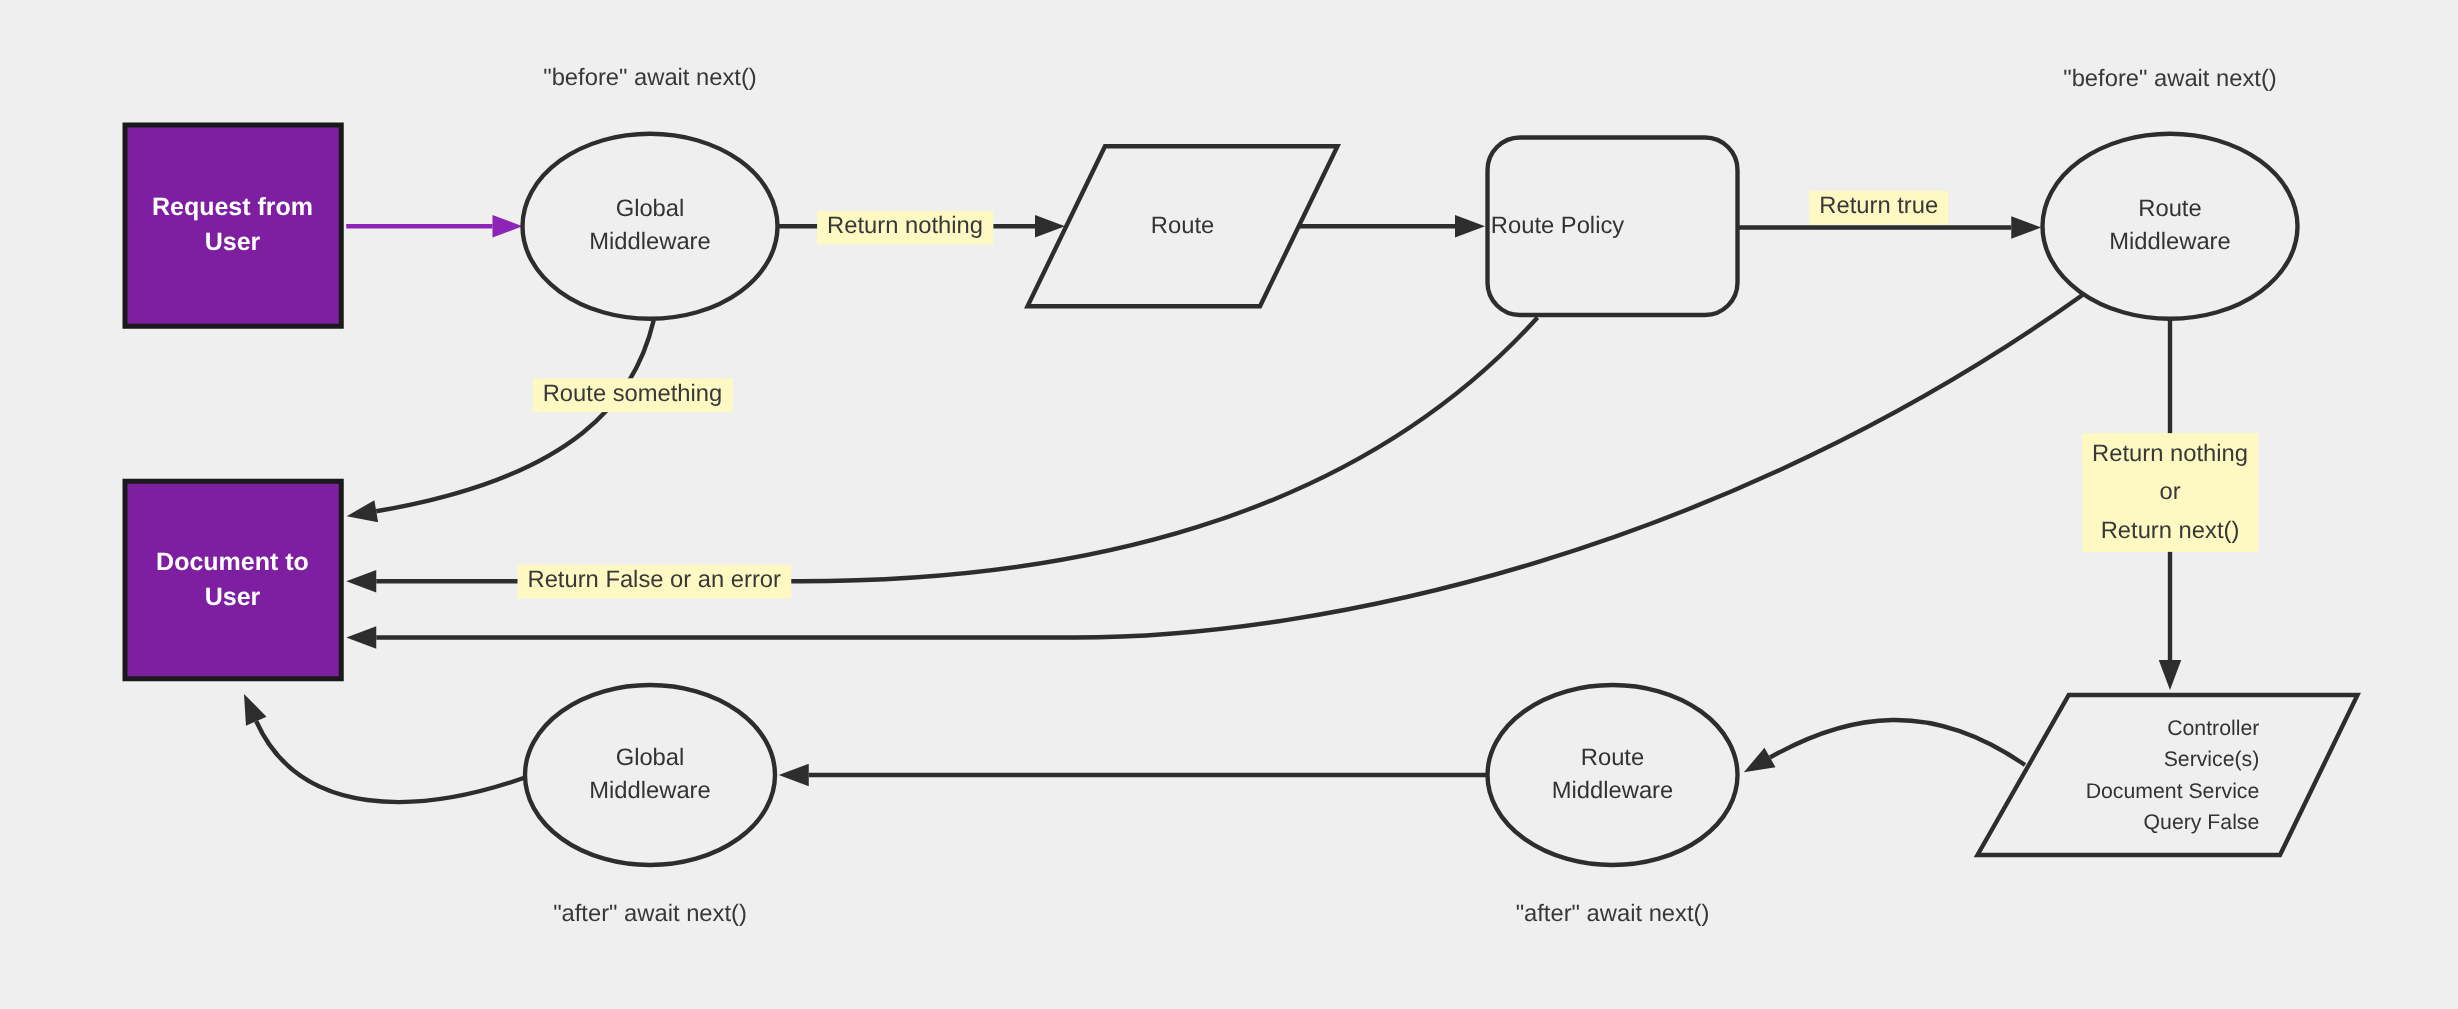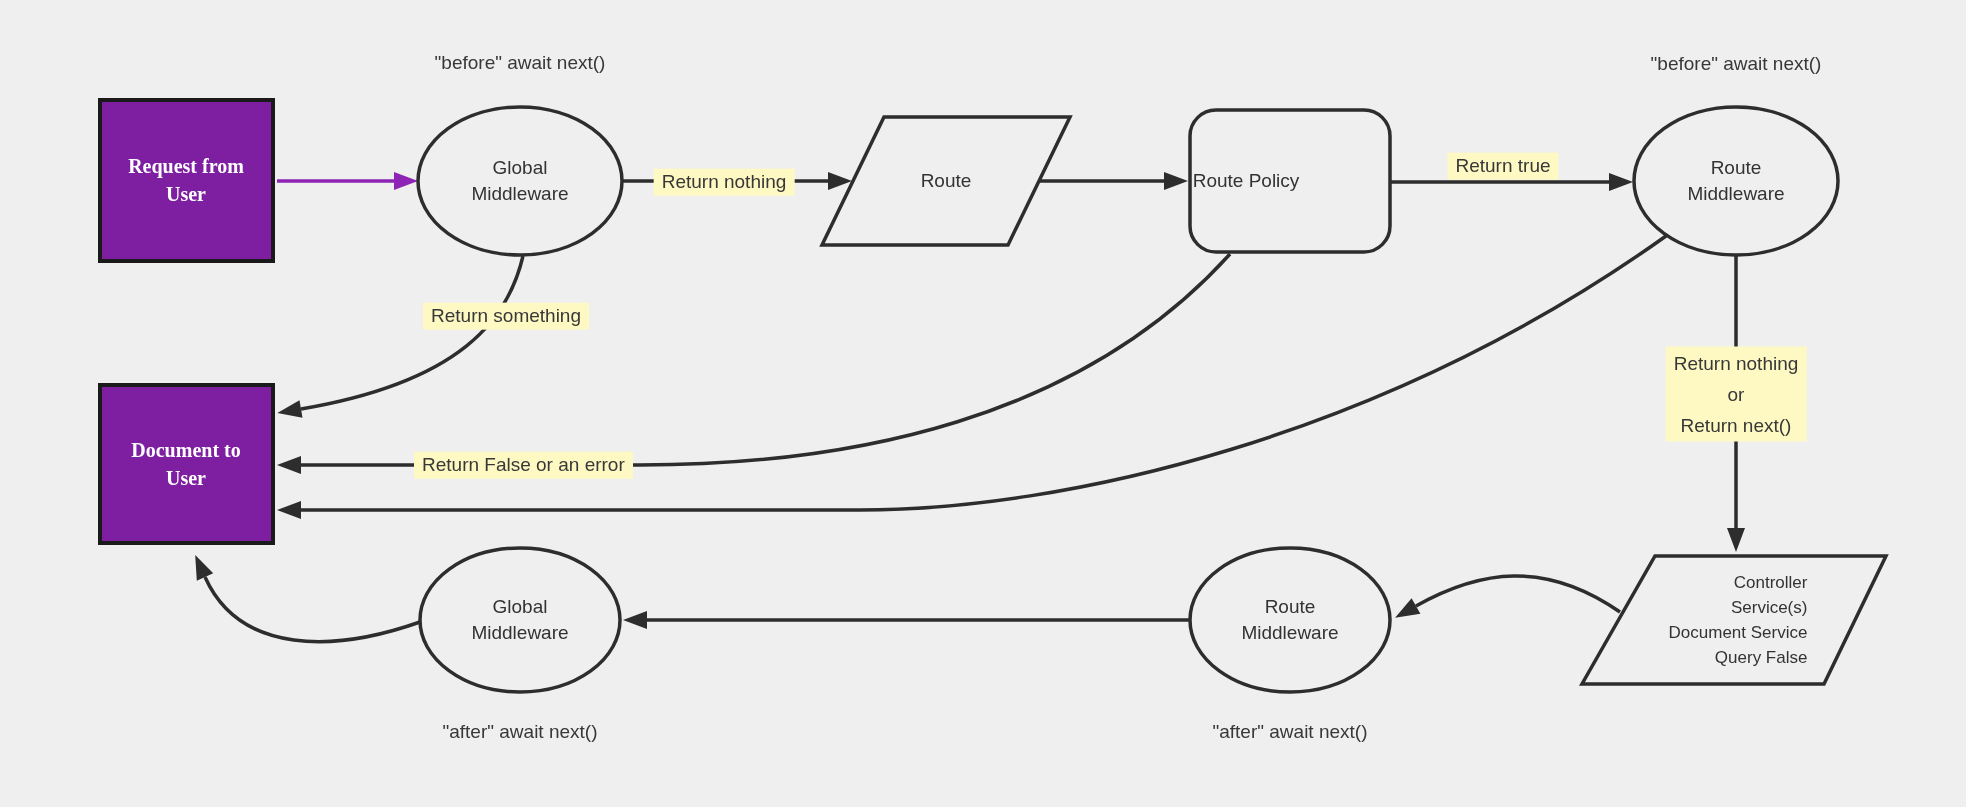--- a/index.html
+++ b/index.html
@@ -11,21 +11,21 @@
   .lbl{
     position:absolute;transform:translate(-50%,-50%);
     font-size:19px;color:#383838;white-space:nowrap;text-align:center;line-height:1.3;
   }
   .lbl.bg{background:#fef9c3;padding:1px 8px;}
   .lbl.anchor-left{transform:translateY(-50%);text-align:left;}
   .node-lbl{
     position:absolute;transform:translate(-50%,-50%);
     font-size:19px;color:#333333;text-align:center;line-height:26px;white-space:nowrap;
   }
-  .node-lbl.white{color:#ffffff;font-weight:bold;font-size:20px;line-height:28px;font-family:Liberation Serif, serif;}
+  .node-lbl.white{color:#ffffff;font-weight:bold;font-size:20px;line-height:28px;}
   .node-lbl.small{font-size:17px;line-height:25px;text-align:right;}
   .stack{line-height:31px;}
 </style>
 </head>
 <body>
 
 <div class="stage">
 
   <svg width="1966" height="807" viewBox="0 0 1966 807">
     <defs>
@@ -106,21 +106,21 @@
   </div>
 
   <div class="lbl" style="left:520px;top:63px">"before" await next()</div>
 
   <div class="lbl" style="left:1736px;top:64px">"before" await next()</div>
 
   <div class="lbl bg" style="left:724px;top:182px">Return nothing</div>
 
   <div class="lbl bg" style="left:1503px;top:166px">Return true</div>
 
-  <div class="lbl bg" style="left:506px;top:316px">Return something</div>
+  <div class="lbl bg" style="left:506px;top:316px">Route something</div>
 
   <div class="lbl bg anchor-left" style="left:414px;top:465px">Return False or an error</div>
 
 
   <div class="lbl bg stack" style="left:1736px;top:394px">
     <div>Return nothing</div>
     <div>or</div>
     <div>Return next()</div>
   </div>
 

